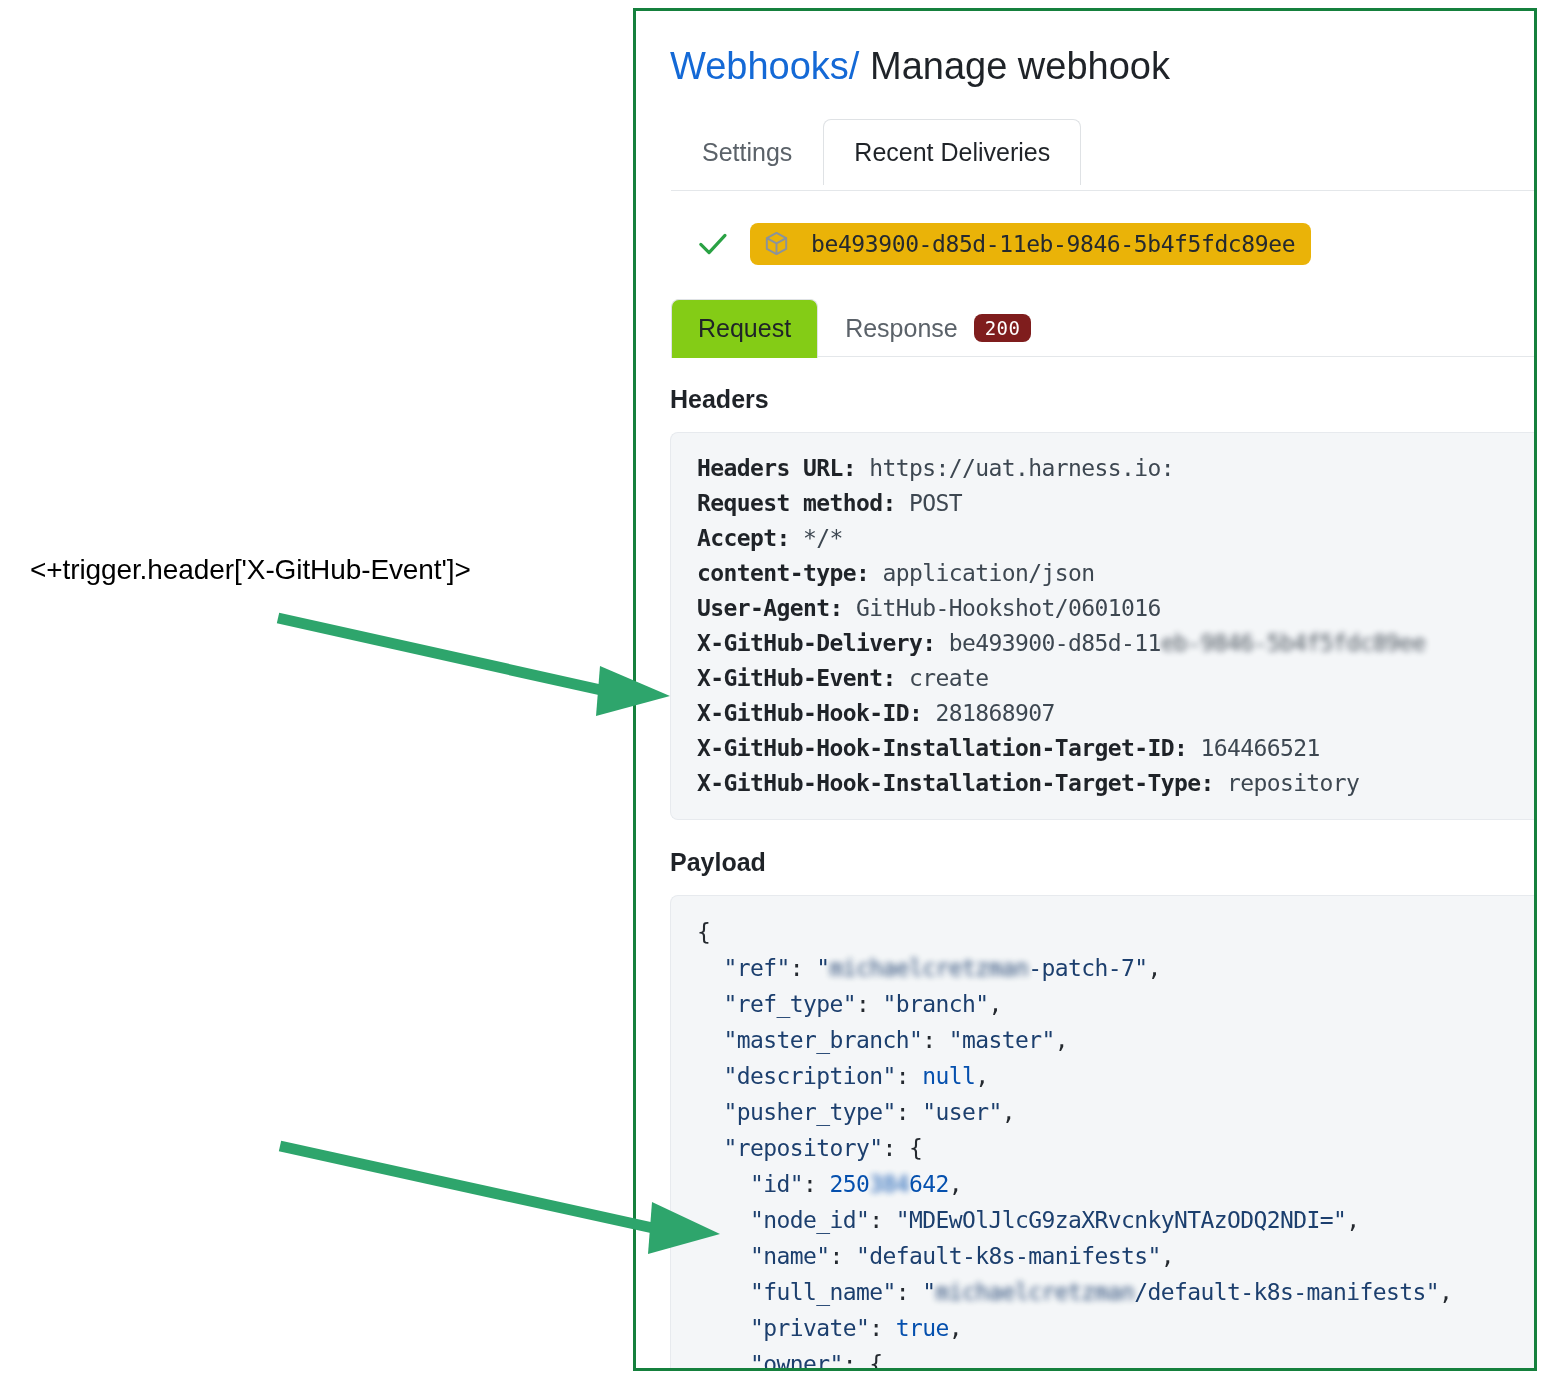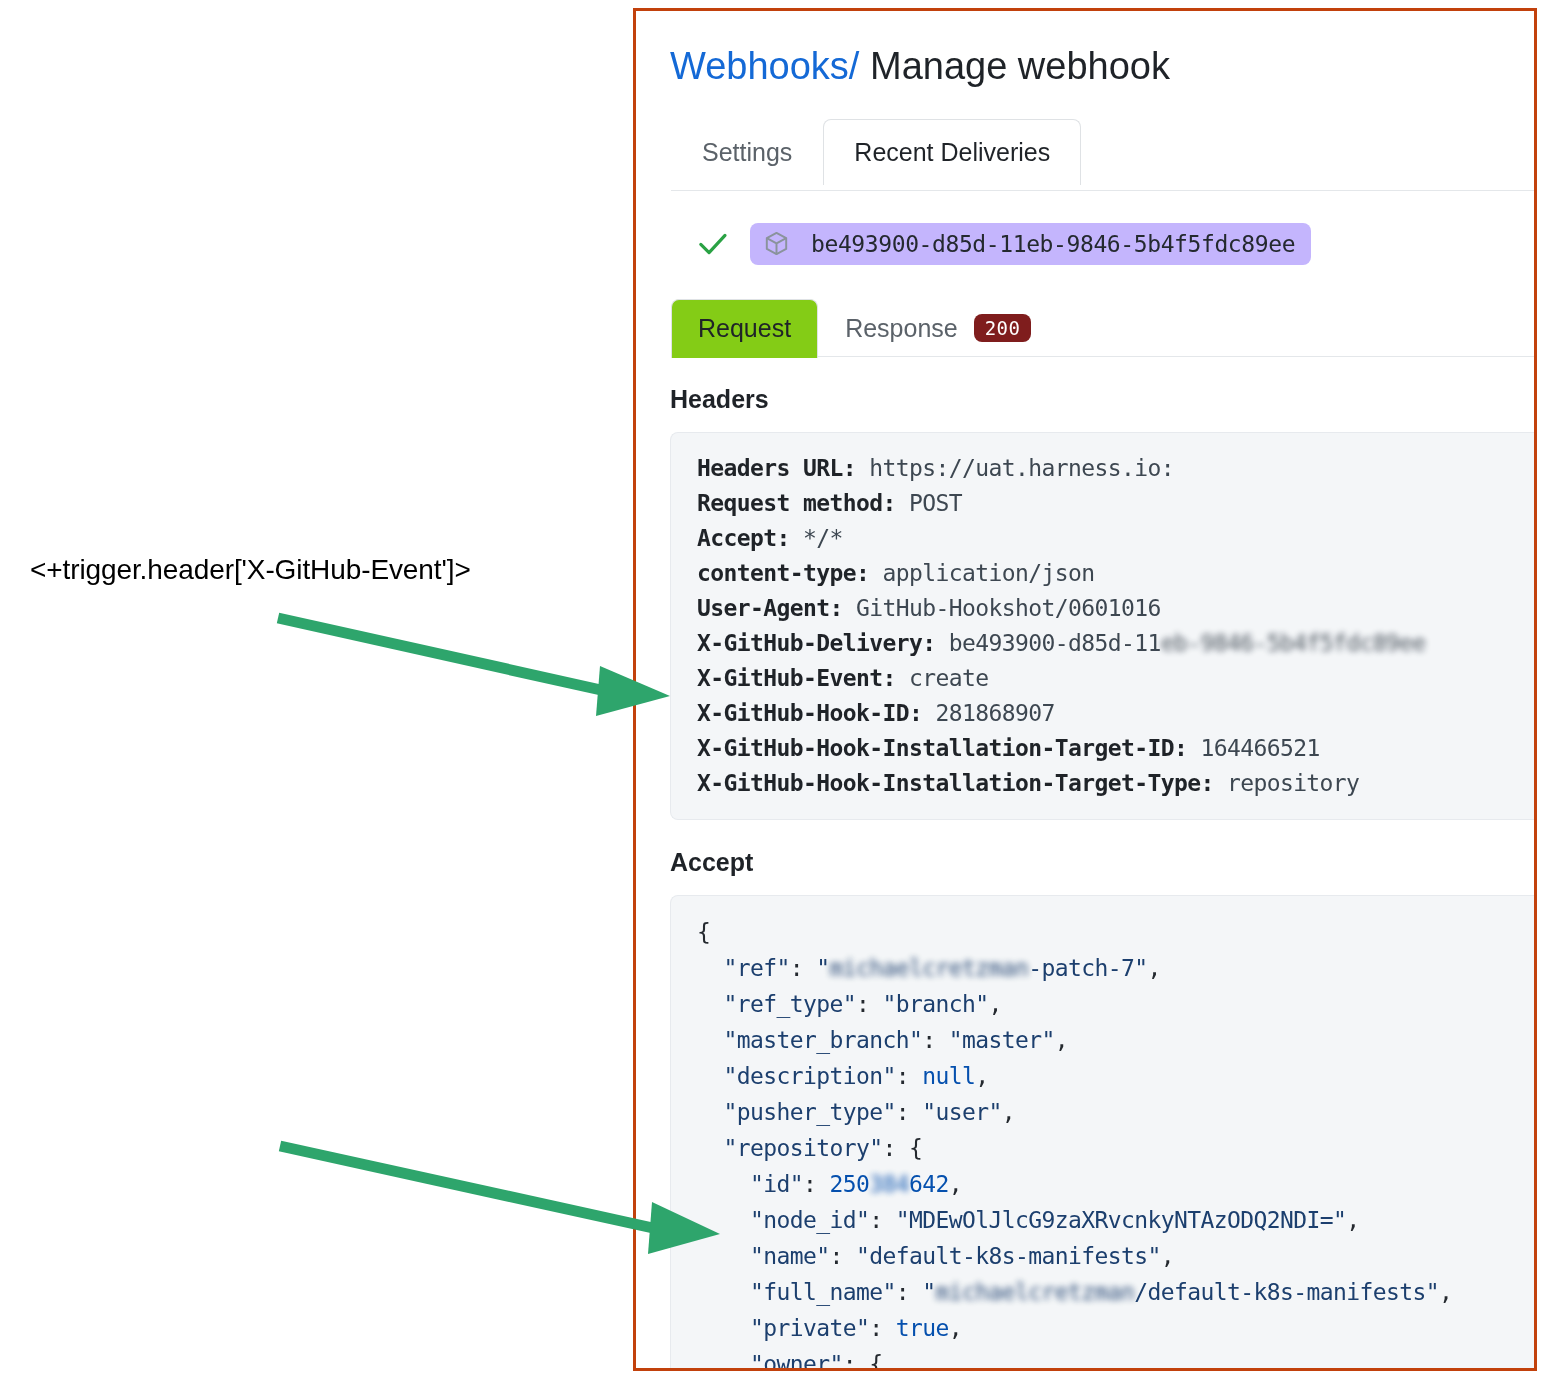--- a/index.html
+++ b/index.html
@@ -36,21 +36,21 @@
   #arrow-1 { left: 270px; top: 610px;  }
   #arrow-2 { left: 272px; top: 1138px; }
 
   
   .gh-card {
     position: absolute;
     left: 633px;
     top: 8px;
     width: 904px;
     height: 1363px;
-    border: 3px solid #c2410c;
+    border: 3px solid #15803d;
     background: #ffffff;
     box-sizing: border-box;
     overflow: hidden;
   }
   .gh-inner {
     padding: 0 0 0 34px;
     box-sizing: border-box;
     height: 100%;
   }
 
@@ -120,21 +120,21 @@
   }
   .check-icon {
     width: 30px;
     height: 30px;
     flex: none;
     margin-right: 22px;
   }
   .delivery-pill {
     display: inline-flex;
     align-items: center;
-    background: #c4b5fd;
+    background: #eab308;
     border-radius: 8px;
     padding: 8px 16px 8px 14px;
     height: 42px;
     box-sizing: border-box;
   }
   .cube-icon { width: 25px; height: 25px; flex: none; margin-right: 22px; }
   .delivery-id {
     font-family: "DejaVu Sans Mono", monospace;
     font-size: 23px;
     color: #24292f;
@@ -282,21 +282,21 @@
         <div><span class="hdr-key">Accept:</span> <span class="hdr-val">*/*</span></div>
         <div><span class="hdr-key">content-type:</span> <span class="hdr-val">application/json</span></div>
         <div><span class="hdr-key">User-Agent:</span> <span class="hdr-val">GitHub-Hookshot/0601016</span></div>
         <div><span class="hdr-key">X-GitHub-Delivery:</span> <span class="hdr-val">be493900-d85d-11</span><span class="hdr-val redact">eb-9846-5b4f5fdc89ee</span></div>
         <div><span class="hdr-key">X-GitHub-Event:</span> <span class="hdr-val">create</span></div>
         <div><span class="hdr-key">X-GitHub-Hook-ID:</span> <span class="hdr-val">281868907</span></div>
         <div><span class="hdr-key">X-GitHub-Hook-Installation-Target-ID:</span> <span class="hdr-val">164466521</span></div>
         <div><span class="hdr-key">X-GitHub-Hook-Installation-Target-Type:</span> <span class="hdr-val">repository</span></div>
       </div>
 
-    <div class="section-heading">Accept</div>
+    <div class="section-heading">Payload</div>
     <div class="code-panel payload" id="payload-panel">
         <div><span class="tok-punc">{</span></div>
         <div>&nbsp;&nbsp;<span class="tok-key">"ref"</span><span class="tok-punc">:</span> <span class="tok-str">"</span><span class="tok-str redact">michaelcretzman</span><span class="tok-str">-patch-7"</span><span class="tok-punc">,</span></div>
         <div>&nbsp;&nbsp;<span class="tok-key">"ref_type"</span><span class="tok-punc">:</span> <span class="tok-str">"branch"</span><span class="tok-punc">,</span></div>
         <div>&nbsp;&nbsp;<span class="tok-key">"master_branch"</span><span class="tok-punc">:</span> <span class="tok-str">"master"</span><span class="tok-punc">,</span></div>
         <div>&nbsp;&nbsp;<span class="tok-key">"description"</span><span class="tok-punc">:</span> <span class="tok-lit">null</span><span class="tok-punc">,</span></div>
         <div>&nbsp;&nbsp;<span class="tok-key">"pusher_type"</span><span class="tok-punc">:</span> <span class="tok-str">"user"</span><span class="tok-punc">,</span></div>
         <div>&nbsp;&nbsp;<span class="tok-key">"repository"</span><span class="tok-punc">:</span> <span class="tok-punc">{</span></div>
         <div>&nbsp;&nbsp;&nbsp;&nbsp;<span class="tok-key">"id"</span><span class="tok-punc">:</span> <span class="tok-lit">250</span><span class="tok-lit redact">384</span><span class="tok-lit">642</span><span class="tok-punc">,</span></div>
         <div>&nbsp;&nbsp;&nbsp;&nbsp;<span class="tok-key">"node_id"</span><span class="tok-punc">:</span> <span class="tok-str">"MDEwOlJlcG9zaXRvcnkyNTAzODQ2NDI="</span><span class="tok-punc">,</span></div>

